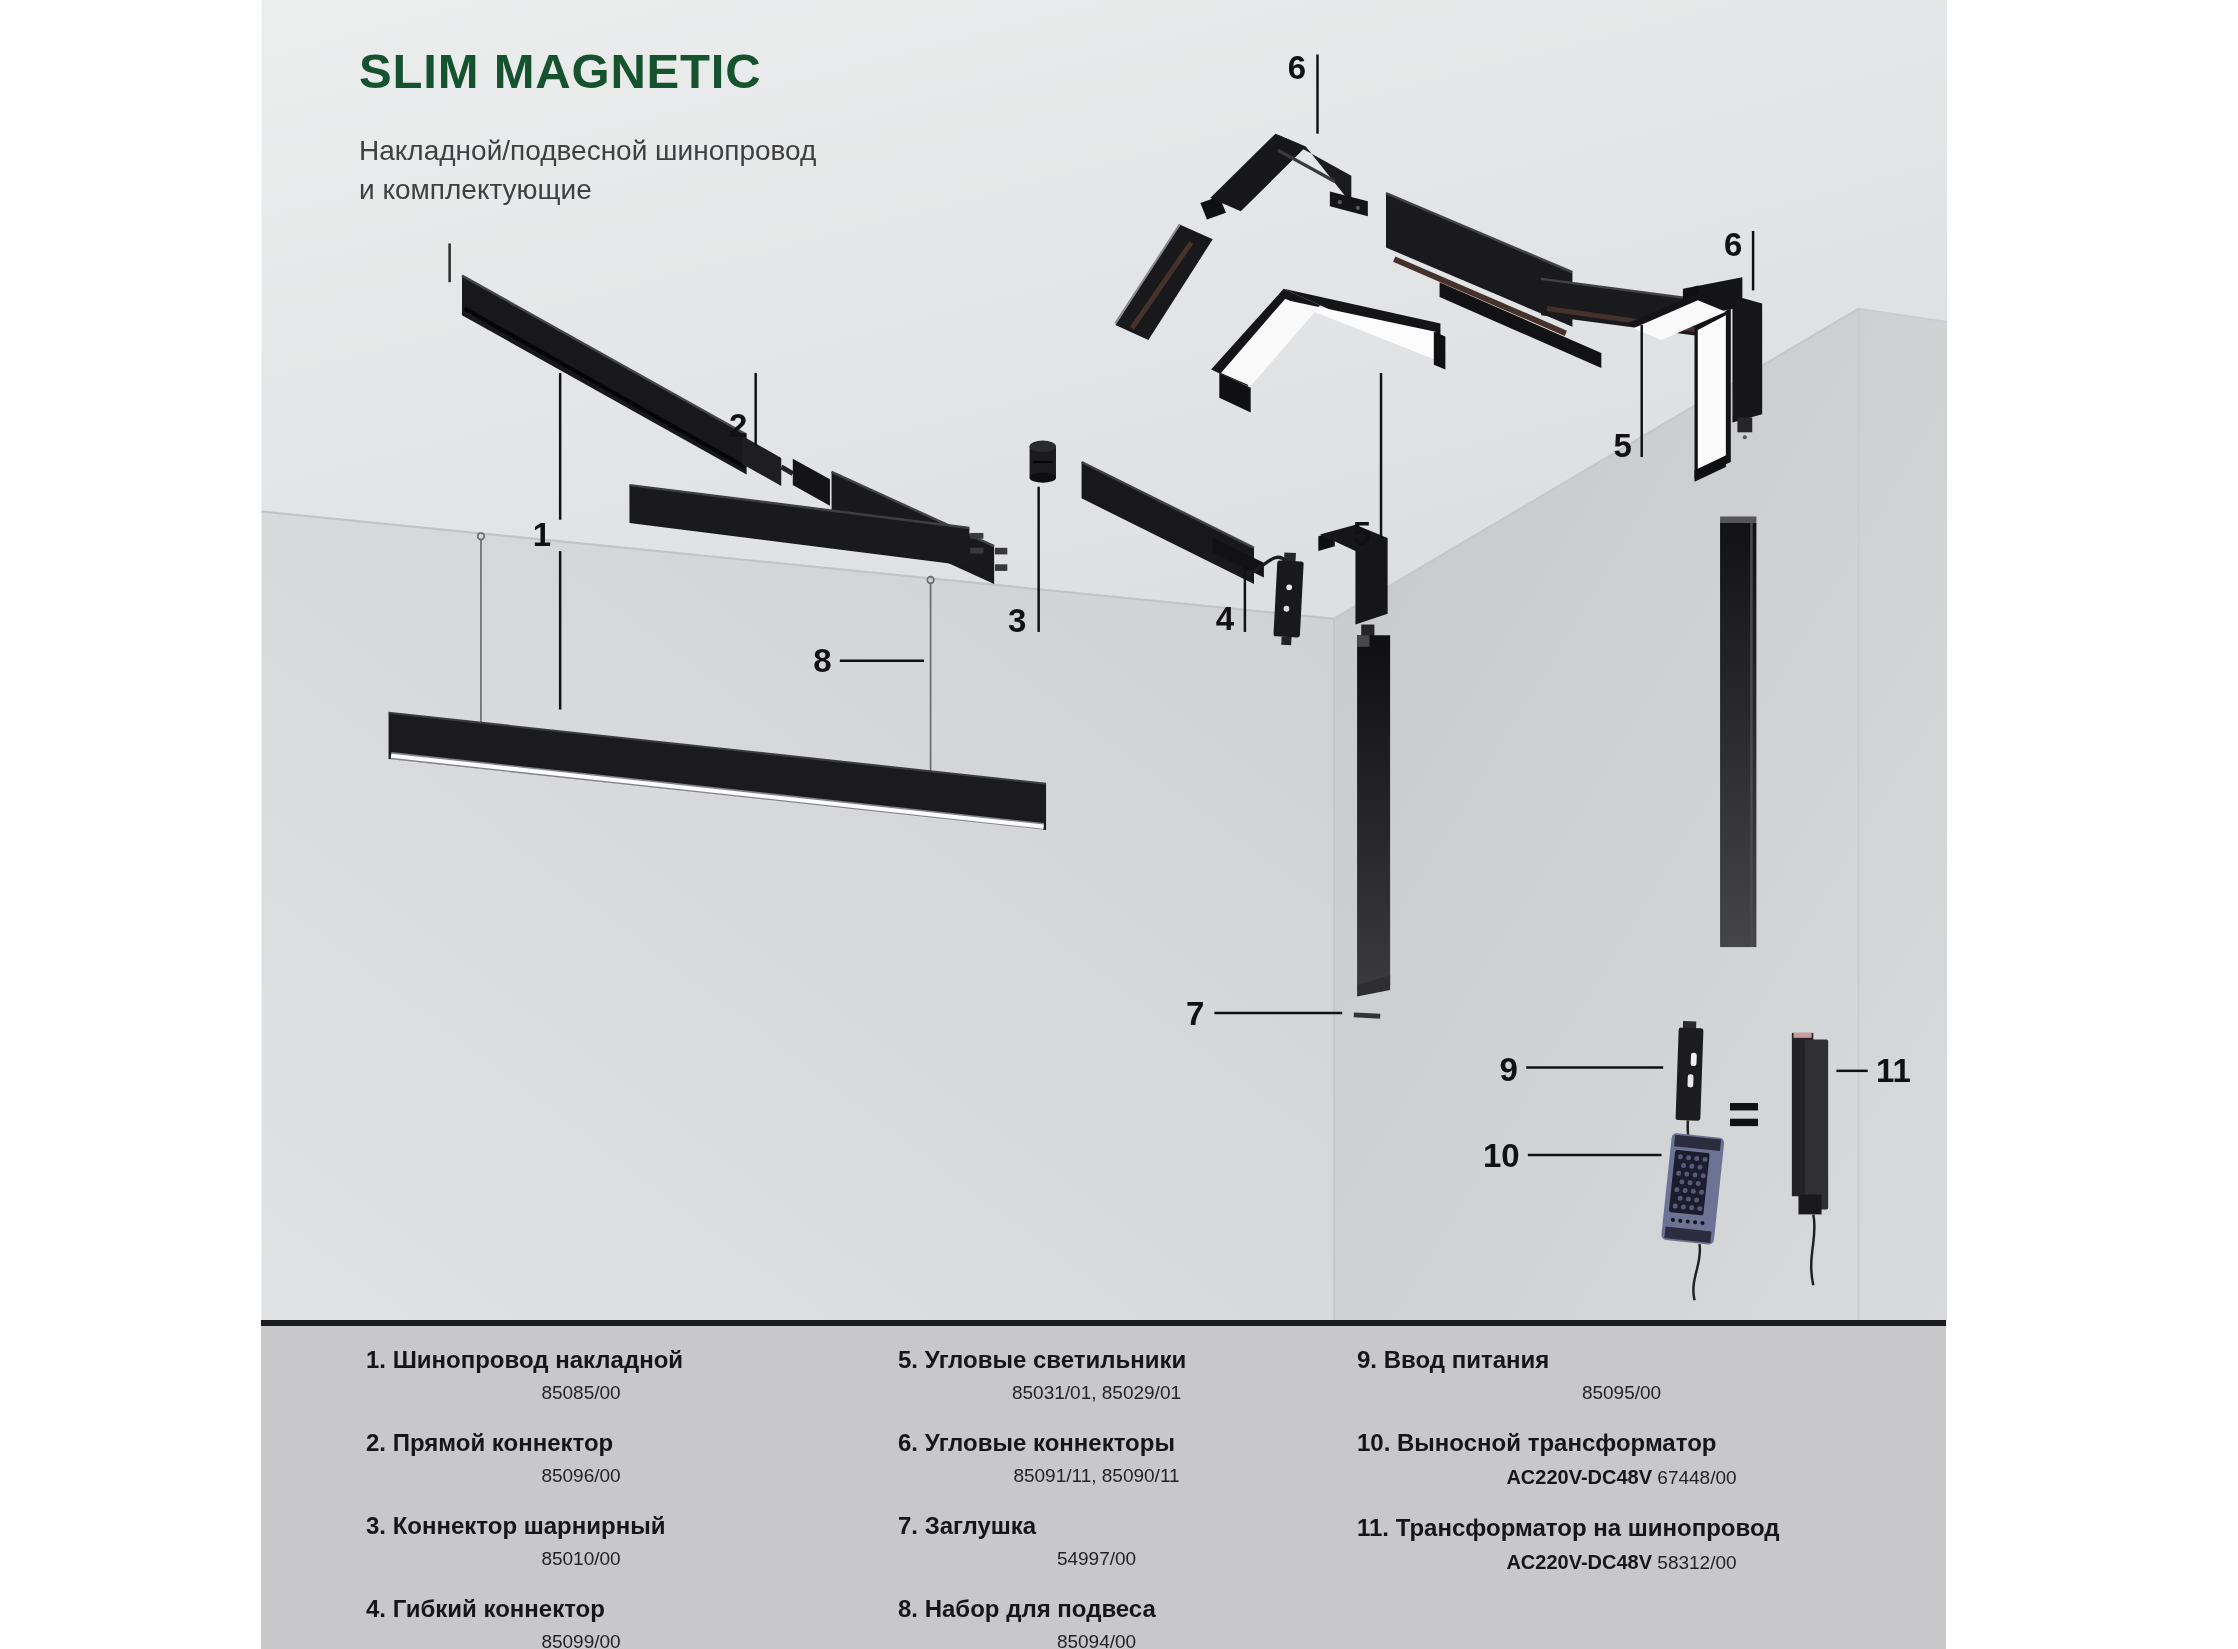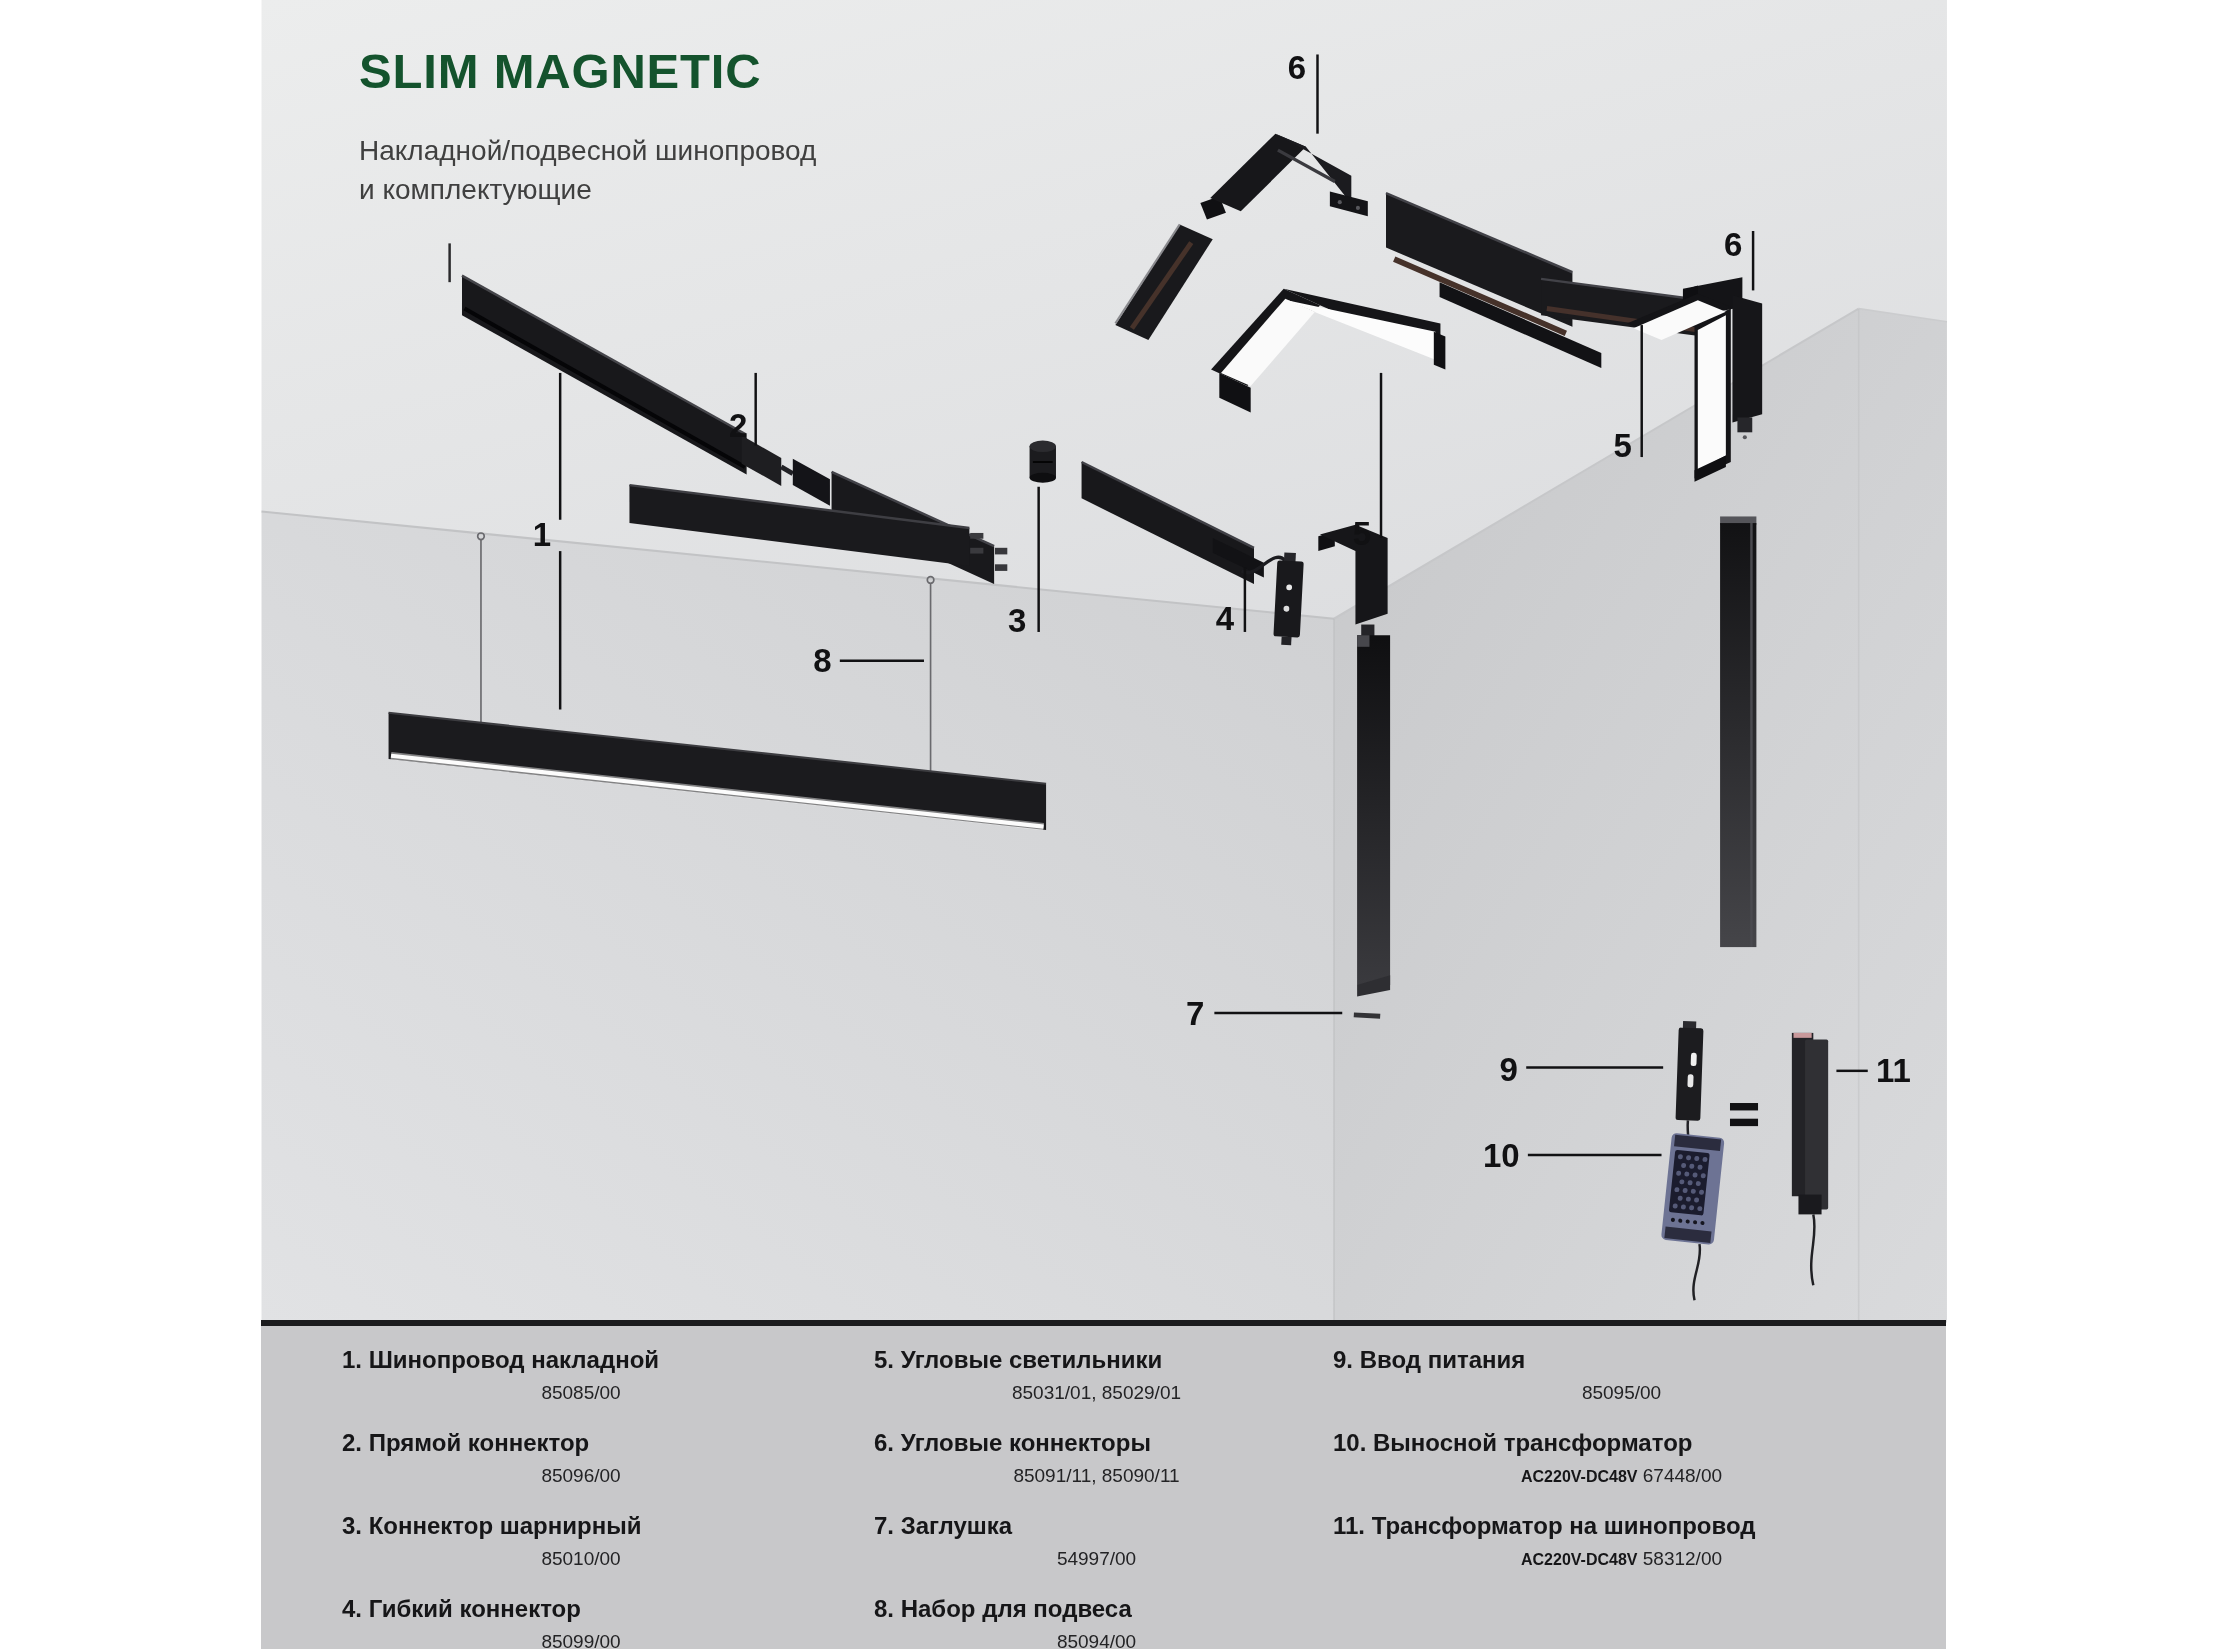--- a/index.html
+++ b/index.html
@@ -11,23 +11,23 @@
   .title { font-size:49px; font-weight:800; letter-spacing:0.8px; color:#14532d; }
   .subtitle { margin-top:33px; font-size:28px; line-height:1.38; color:#404040; }
 
   .legend-sep { position:absolute; left:261px; top:1320px; width:1685px; height:5.8px; background:#1b1b1d; }
   .legend { position:absolute; left:261px; top:1326px; width:1685px; height:324px; background:#c8c8ca; }
   .legend-col { position:absolute; top:20px; }
   .legend-col.c1 { left:81px;  width:478px; }
   .legend-col.c2 { left:613px; width:445px; }
   .legend-col.c3 { left:1072px;width:577px; }
   .legend-item { margin-bottom:24px; }
-  .legend-item .li-title { font-size:24px; font-weight:700; color:#161618; line-height:1.2; }
+  .legend-item .li-title { font-size:24px; font-weight:700; color:#161618; line-height:1.2;margin-left:24px; }
   .legend-item .li-code  { font-size:19px; font-weight:400; color:#232325; margin-top:7.4px; line-height:1.2;text-align:center; }
-  .legend-item .li-volt  { font-size:16px; font-weight:700; color:#161618; }
+  .legend-item .li-volt  { font-size:20px; font-weight:700; color:#161618; }
   .legend-item .li-code2 { font-size:19px; font-weight:400; color:#232325; }
 
   .co { fill:#111113; font-family:"Liberation Sans", sans-serif; font-size:40px; font-weight:700; }
   .cl { stroke:#111113; stroke-width:3; }
 </style>
 </head>
 <body>
 
 <div class="page">
 

